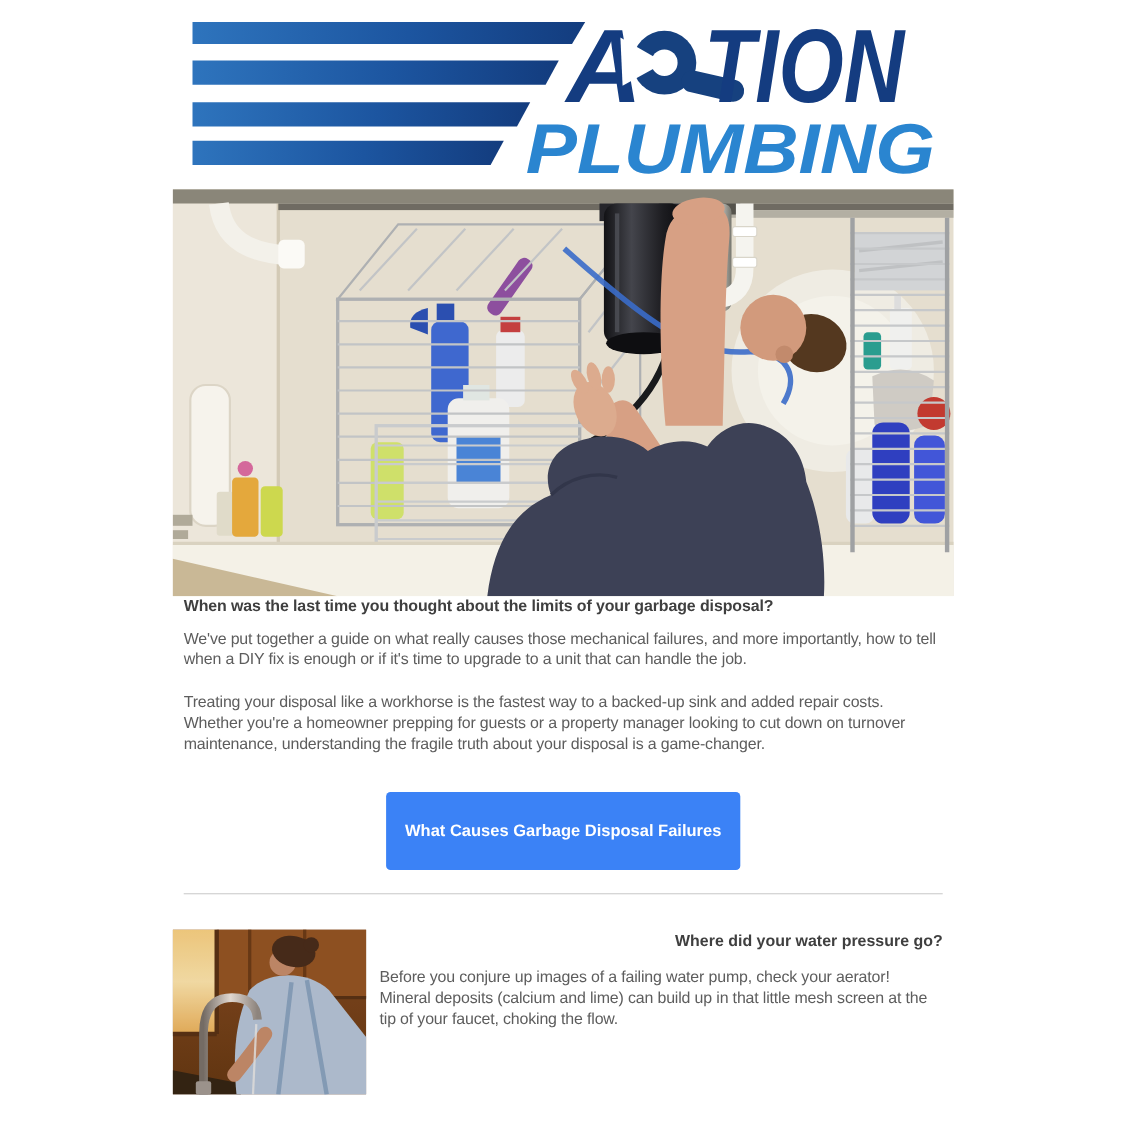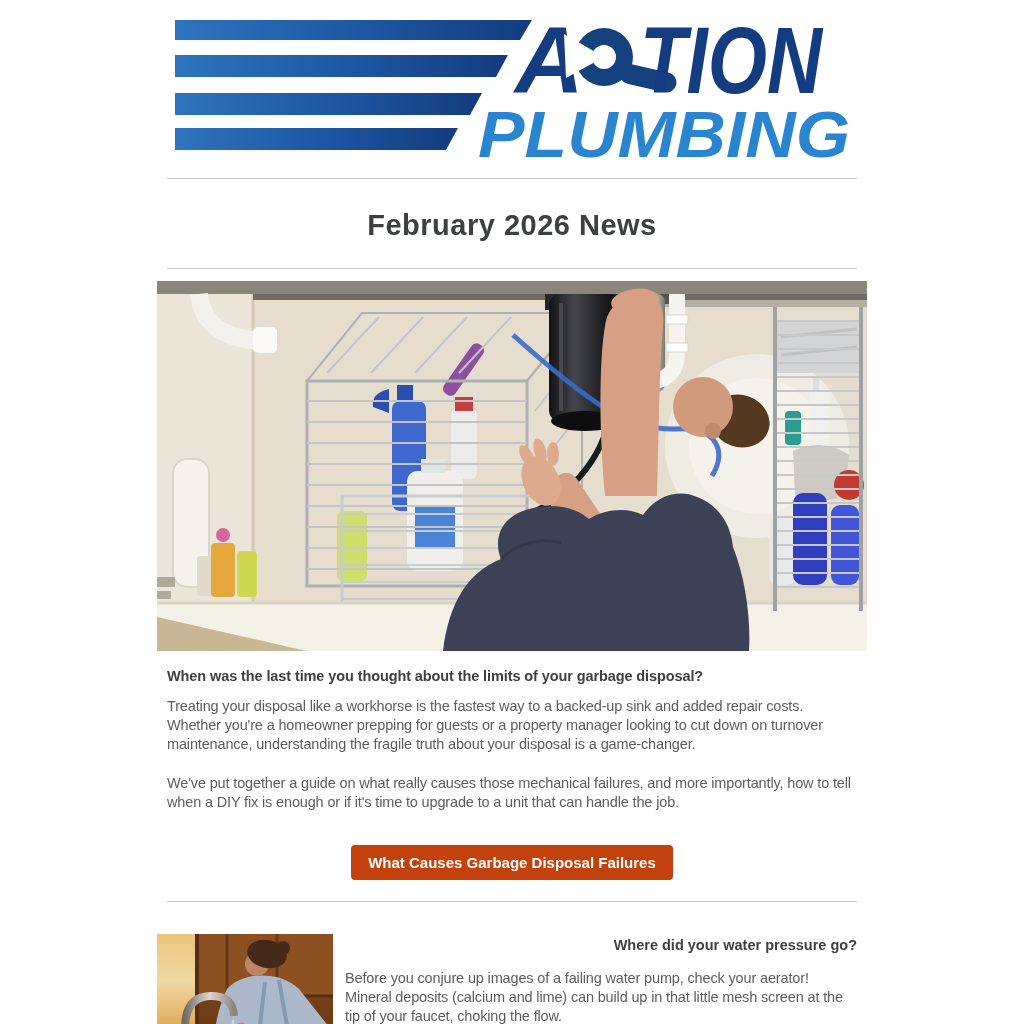--- a/index.html
+++ b/index.html
@@ -17,33 +17,33 @@
   hr.divider { border:none; border-top:1px solid #cccccc; height:0; }
   .divider-1 { margin-top:18px; }
   .divider-2 { margin-top:26px; }
   .divider-3 { margin-top:21px; }
   h1.masthead {
     margin-top:30px; text-align:center;
     font-size:29px; font-weight:bold; color:#3d3f41; letter-spacing:0.5px;
   }
   .hero { margin-top:12px; width:710px; height:370px; display:block; }
   .lead {
-    margin-top:16px; font-size:14.5px; font-weight:bold; color:#3f3f3f;
+    font-size:14.5px; font-weight:bold; color:#3f3f3f;
     line-height:19px; letter-spacing:-0.1px;
   }
   p.body-text {
     margin-top:11px; font-size:14.5px; color:#5d5d5d; line-height:19px;
     letter-spacing:-0.15px;
   }
   p.body-text + p.body-text { margin-top:20px; }
   .btn-row { margin-top:33px; text-align:center; }
   .cta-button {
-    display:inline-block; background:#c2410c; color:#ffffff;
+    display:inline-block; background:#3b82f6; color:#ffffff;
     font-size:15px; font-weight:bold; line-height:17px;
-    padding:9px 17px; border-radius:4px; text-decoration:none;
+    padding:27px 17px; border-radius:4px; text-decoration:none;
     border:none; cursor:pointer; font-family:"Liberation Sans", sans-serif;
   }
   .section-row { margin-top:32px; display:flex; align-items:flex-start; }
   .thumb { width:176px; height:150px; flex:none; display:block; }
   .section-col { margin-left:12px; width:512px; }
   .section-col h3 {
     margin-top:2px; font-size:14.5px; font-weight:bold; color:#3f3f3f;
     line-height:19px;
     text-align:right;
   }
@@ -79,25 +79,20 @@
             <circle cx="430" cy="45" r="12" fill="#ffffff"></circle>
             <path d="M 430,45 L 390,22 L 392,66 Z" fill="#ffffff"></path>
             <rect x="448" y="50" width="58" height="20" rx="10" transform="rotate(13 448 50)"></rect>
           </g>
           <text x="466" y="81" font-family="Liberation Sans, sans-serif" font-weight="bold" font-style="italic" font-size="95" fill="#143c80" textLength="182" lengthAdjust="spacingAndGlyphs">TION</text>
         </g>
         <text x="304" y="145" font-family="Liberation Sans, sans-serif" font-weight="bold" font-style="italic" font-size="64" fill="#2a85d0" textLength="372" lengthAdjust="spacingAndGlyphs">PLUMBING</text>
       </svg>
     </div>
 
-    <div class="inner">
-      <hr class="divider divider-1">
-      <h1 class="masthead">February 2026 News</h1>
-      <hr class="divider divider-2">
-    </div>
 
     <svg class="hero" viewBox="0 0 710 370" preserveAspectRatio="none">
       <defs>
         <linearGradient id="gSteel" x1="0" y1="0" x2="1" y2="0">
           <stop offset="0" stop-color="#8e8e88"></stop>
             <stop offset="0.4" stop-color="#dcdcd6"></stop>
           <stop offset="0.7" stop-color="#b2b2ac"></stop>
             <stop offset="1" stop-color="#77776f"></stop>
         </linearGradient>
         <linearGradient id="gBlack" x1="0" y1="0" x2="1" y2="0">
@@ -240,22 +235,22 @@
         <path d="M 286,370 C 292,322 310,292 344,278 C 336,258 344,238 366,230 C 390,221 416,224 432,238 C 448,228 470,226 486,234 C 500,214 522,208 540,216 C 562,224 574,244 576,266 C 588,296 594,336 592,370 Z" fill="#3d4156"></path>
         <path d="M 344,278 C 360,262 384,256 404,262" stroke="#32364a" stroke-width="3" fill="none"></path>
         <ellipse cx="583" cy="140" rx="30" ry="26" transform="rotate(20 583 140)" fill="#54381f"></ellipse>
         <circle cx="546" cy="126" r="30" fill="#d29a7c"></circle>
         <circle cx="556" cy="150" r="8" fill="#c28a6c"></circle>
       </g>
     </svg>
 
     <div class="inner">
       <p class="lead">When was the last time you thought about the limits of your garbage disposal?</p>
+      <p class="body-text">We've put together a guide on what really causes those mechanical failures, and more importantly, how to tell when a DIY fix is enough or if it's time to upgrade to a unit that can handle the job.</p>
       <p class="body-text">Treating your disposal like a workhorse is the fastest way to a backed-up sink and added repair costs. Whether you're a homeowner prepping for guests or a property manager looking to cut down on turnover maintenance, understanding the fragile truth about your disposal is a game-changer.</p>
-      <p class="body-text">We've put together a guide on what really causes those mechanical failures, and more importantly, how to tell when a DIY fix is enough or if it's time to upgrade to a unit that can handle the job.</p>
 
       <div class="btn-row">
         <a href="#" class="cta-button">What Causes Garbage Disposal Failures</a>
       </div>
 
       <hr class="divider divider-3">
     </div>
 
     <div class="section-row">
       <svg class="thumb" viewBox="0 0 176 150" preserveAspectRatio="none">

